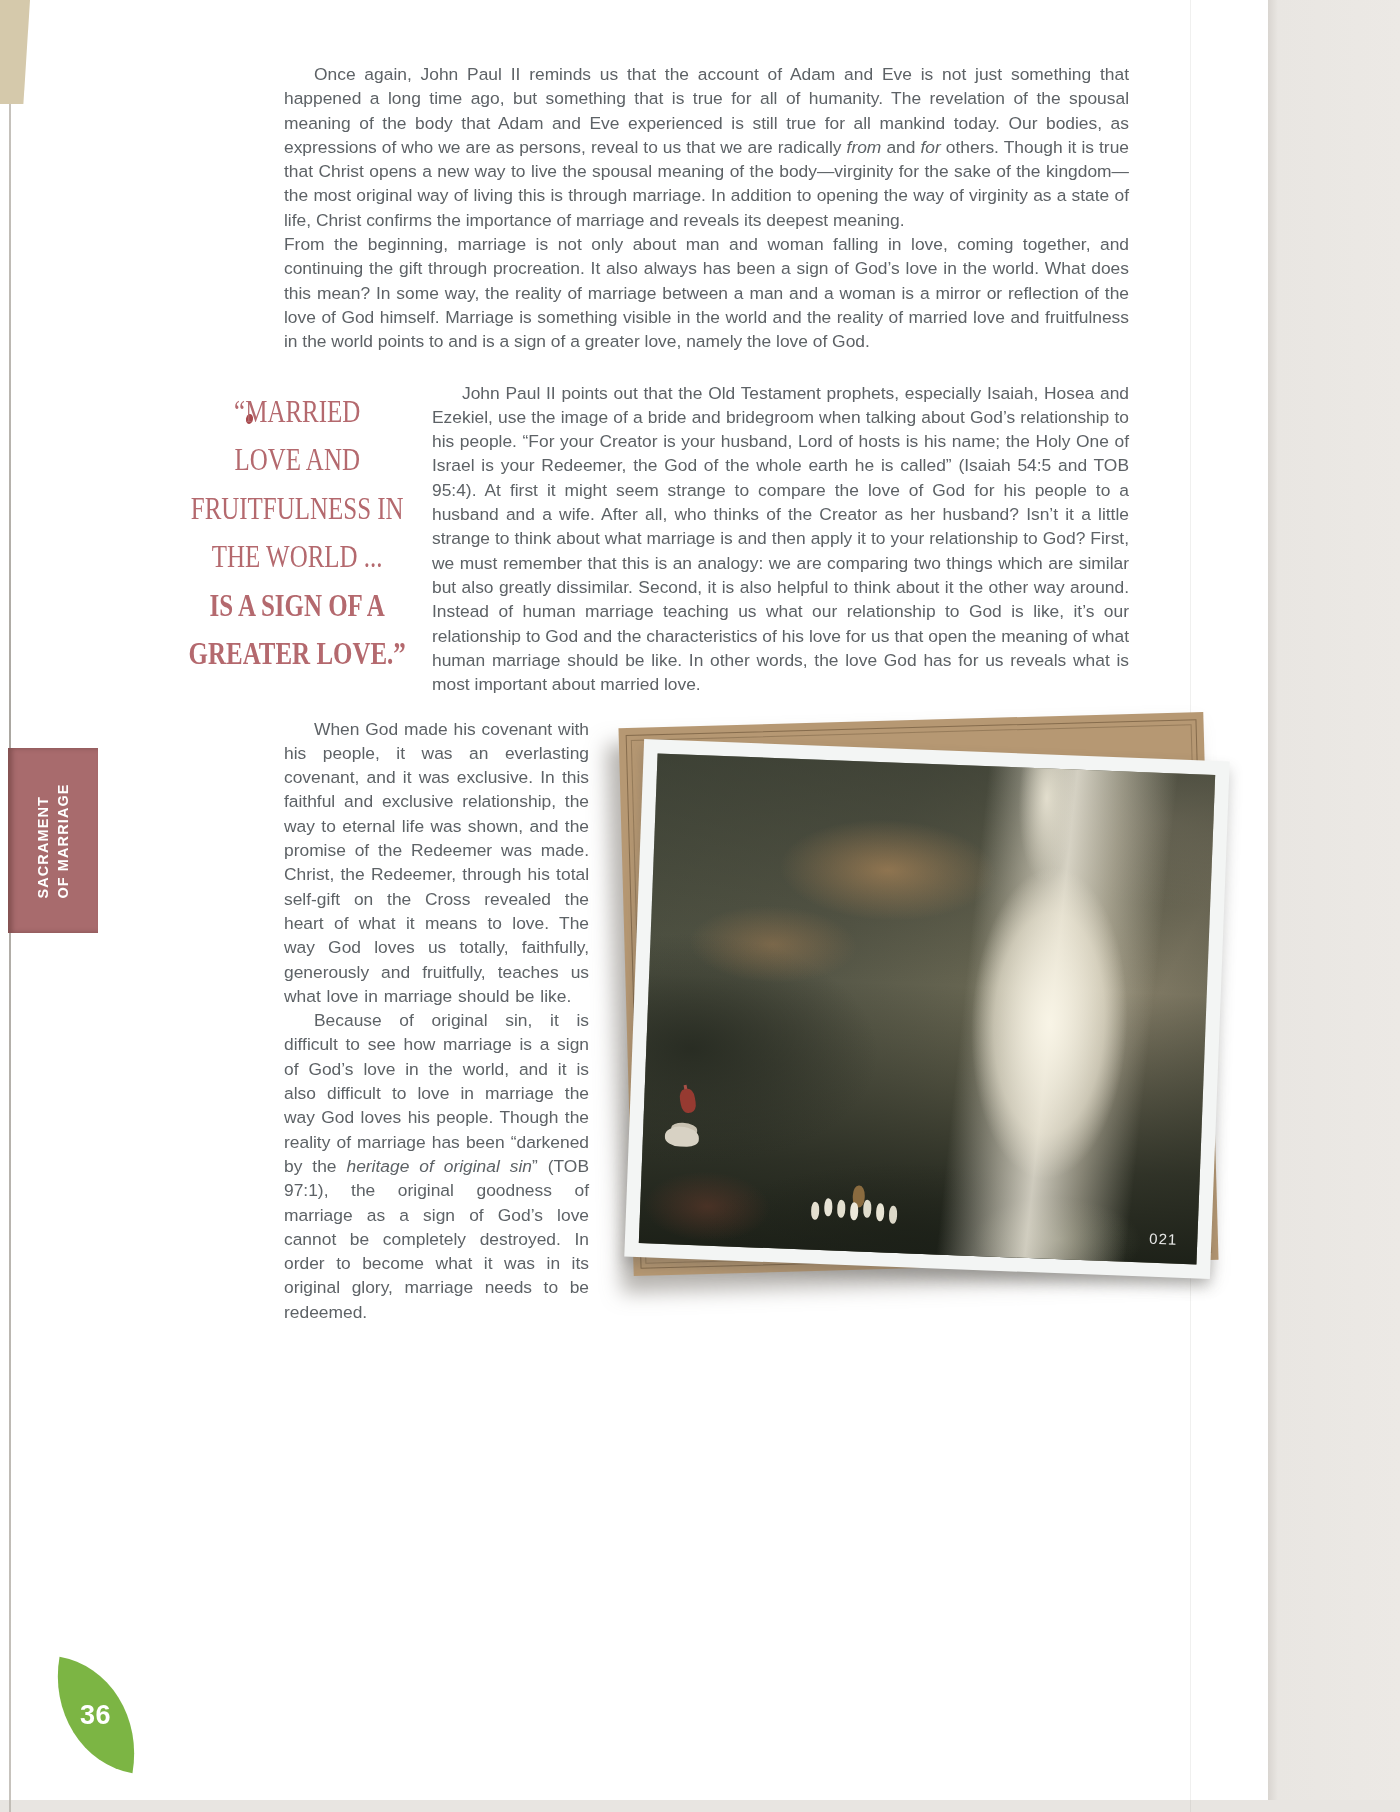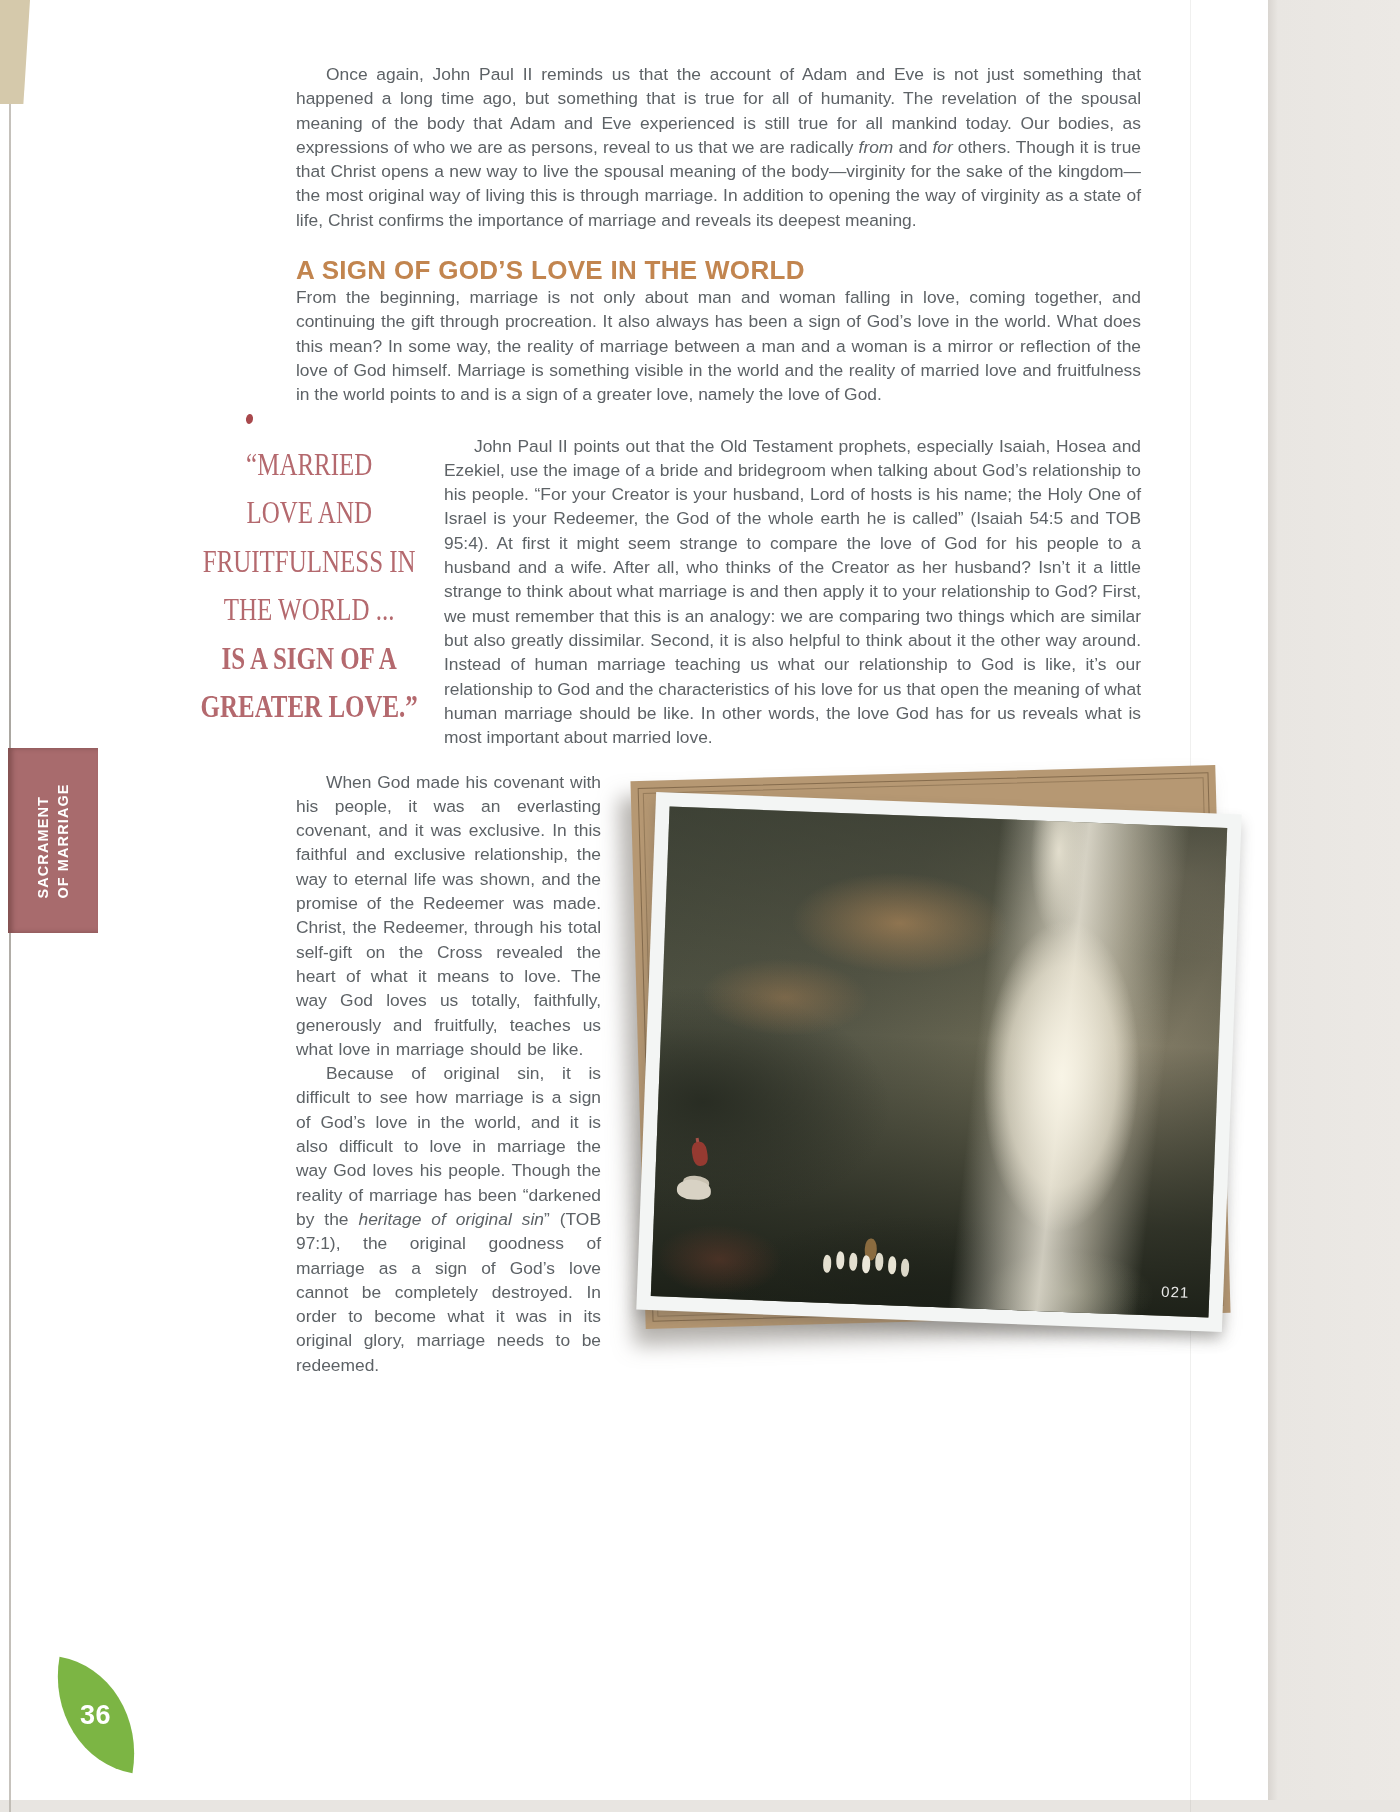--- a/index.html
+++ b/index.html
@@ -11,21 +11,21 @@
   .scan-right{position:absolute;right:0;top:0;width:132px;height:100%;
     background:linear-gradient(to right,#d9d5d0 0px,#e9e6e2 10px,#ece9e5 100%);}
   .scan-bottom{position:absolute;left:0;bottom:0;width:100%;height:12px;background:#e8e5e1;}
   .edge-line-left{position:absolute;left:9px;top:0;width:2px;height:100%;
     background:linear-gradient(to bottom,#b9b4ac,#8f8a82 40%,#b5b0a8);opacity:.75;}
   .corner-wedge{position:absolute;left:0;top:0;width:30px;height:104px;background:#d5c9ab;
     clip-path:polygon(0 0,100% 0,78% 100%,0 100%);}
   .curl-line{position:absolute;left:1190px;top:0;width:1px;height:100%;background:rgba(110,105,98,.10);}
 
   
-  .main{position:absolute;left:296px;top:62px;width:845px;color:#5d6266;
+  .main{position:absolute;left:284px;top:62px;width:845px;color:#5d6266;
     font-size:17.4px;line-height:24.3px;text-align:justify;}
   .main p{margin:0;}
   .indent{text-indent:30px;}
   em{font-style:italic;}
 
   .heading{margin:23px 0 0;color:#c2854f;font-size:26px;line-height:30px;
     font-weight:700;letter-spacing:.3px;text-align:left;}
   .p2{margin-top:21px;}
 
   
@@ -115,21 +115,20 @@
   <div class="tab-inner">
       <div>SACRAMENT</div>
       <div>OF MARRIAGE</div>
     </div>
 </div>
 
 <div class="main">
 
   <p class="indent"><span>Once again, John Paul II reminds us that the account of Adam and Eve is not just something that happened a long time ago, but something that is true for all of humanity. The revelation of the spousal meaning of the body that Adam and Eve experienced is still true for all mankind today. Our bodies, as expressions of who we are as persons, reveal to us that we are radically </span><em>from</em><span> and </span><em>for</em><span> others. Though it is true that Christ opens a new way to live the spousal meaning of the body—virginity for the sake of the kingdom—the most original way of living this is through marriage. In addition to opening the way of virginity as a state of life, Christ confirms the importance of marriage and reveals its deepest meaning.</span></p>
 
-  <h1 class="heading">A SIGN OF GOD’S LOVE IN THE WORLD</h1>
 
   <p class="p2">From the beginning, marriage is not only about man and woman falling in love, coming together, and continuing the gift through procreation. It also always has been a sign of God’s love in the world. What does this mean? In some way, the reality of marriage between a man and a woman is a mirror or reflection of the love of God himself. Marriage is something visible in the world and the reality of married love and fruitfulness in the world points to and is a sign of a greater love, namely the love of God.</p>
 
   <div class="sectionB">
     <div class="qspacer"></div>
     <div class="pullquote">
       <div>“MARRIED</div>
       <div>LOVE AND</div>
       <div>FRUITFULNESS IN</div>
       <div>THE WORLD ...</div>

